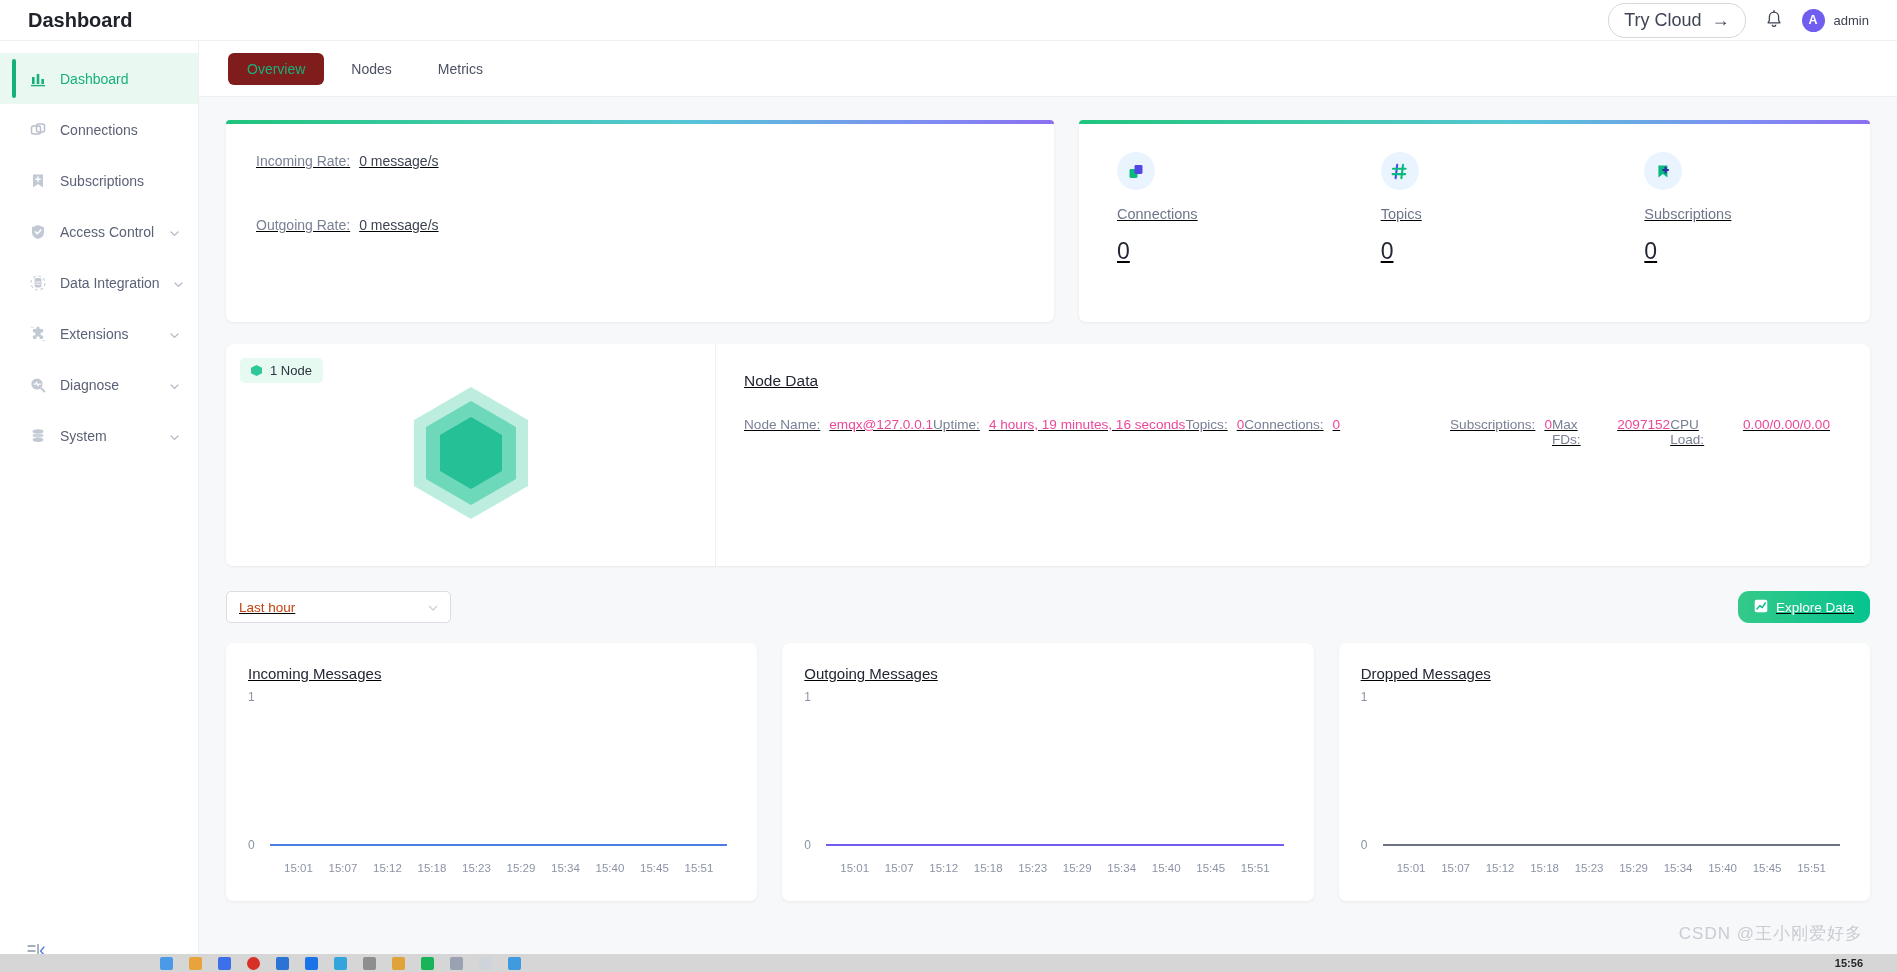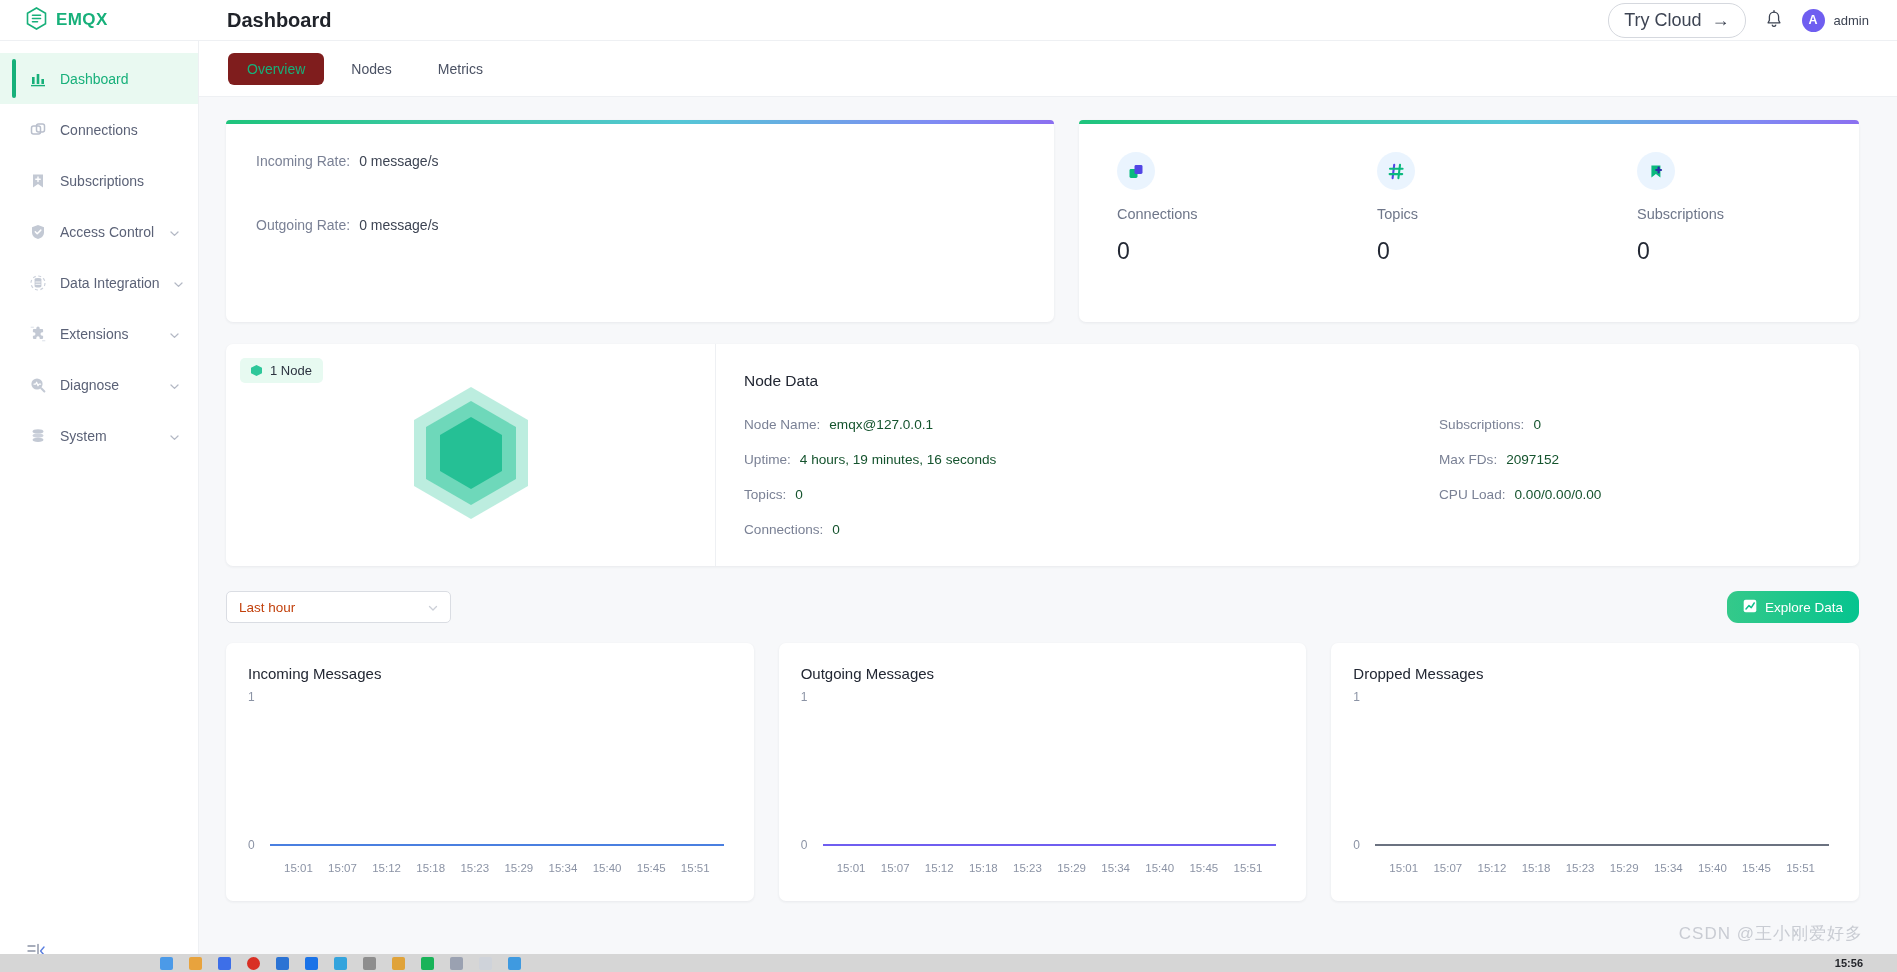--- a/index.html
+++ b/index.html
@@ -61,21 +61,21 @@
   }
 
   
   .main { flex: 1; min-width: 0; display: flex; flex-direction: column; background: #f7f8fa; overflow: hidden; }
   .tabs {
     height: 56px; flex: 0 0 56px; background: #fff; display: flex; align-items: center;
     padding-left: 29px; gap: 8px; border-bottom: 1px solid #eef0f3;
   }
   .tab { padding: 8px 19px; border-radius: 6px; font-size: 14px; color: #4a5163; cursor: pointer; }
   .tab.active { background: #7f1d1d; color: #17b07a; }
-  .content { flex: 1; padding: 23px 38px 0 27px; overflow: hidden; }
+  .content { flex: 1; padding: 23px 27px 0 27px; overflow: hidden; text-decoration: underline; }
 
   .row { display: flex; gap: 25px; }
   .card { background: #fff; border-radius: 7px; box-shadow: 0 1px 3px rgba(30,40,60,.07); position: relative; }
   .card.grad::before {
     content: ""; position: absolute; left: 0; right: 0; top: 0; height: 4px;
     border-radius: 7px 7px 0 0;
     background: linear-gradient(90deg, #1fc47c 0%, #3ec9a8 28%, #55c6d6 55%, #7f8cf3 85%, #8b6ff0 100%);
   }
 
   
@@ -100,25 +100,25 @@
   .node-left { flex: 0 0 490px; border-right: 1px solid #eef0f3; position: relative; }
   .node-badge {
     position: absolute; left: 14px; top: 14px; display: flex; align-items: center; gap: 8px;
     background: #e7faf1; border-radius: 5px; padding: 5px 11px; font-size: 13px; color: #2c3340;
   }
   .hexdot { width: 11px; height: 11px; background: #2ec79a; clip-path: polygon(50% 0,100% 25%,100% 75%,50% 100%,0 75%,0 25%); }
   .hexwrap { position: absolute; left: 50%; top: 50%; transform: translate(-50%,-50%); }
   .node-right { flex: 1; padding: 28px 40px 0 28px; }
   .node-title { font-size: 15.5px; color: #222733; margin-bottom: 27px; }
   .node-grid { display: flex; }
-  .node-col { flex: 1; display: flex; flex-direction: column; gap: 20px; }
+  .node-col { flex: 1; display: flex; flex-direction: row; }
   .node-col.right { flex: 0 0 380px; }
   .node-field { display: flex; gap: 9px; font-size: 13.6px; }
   .nf-label { color: #7a8195; }
-  .nf-val { color: #14532d; text-align: right; }
+  .nf-val { color: #ec4899; text-align: right; }
 
   
   .toolbar { margin-top: 25px; display: flex; align-items: center; }
   .select {
     width: 225px; height: 32px; border: 1px solid #dadde3; border-radius: 5px; background: #fff;
     display: flex; align-items: center; padding: 0 12px; font-size: 13.5px; color: #c2410c; cursor: pointer;
   }
   .select .chev { margin-left: auto; opacity: .5; }
   .explore-btn {
     margin-left: auto; height: 32px; display: flex; align-items: center; gap: 8px;
@@ -151,31 +151,20 @@
   }
   .tb-ico { width: 13px; height: 13px; border-radius: 2px; }
   .tb-clock { margin-left: auto; margin-right: 34px; font-size: 11px; color: #24262b; font-weight: bold; }
 </style>
 </head>
 <body>
 
 <div id="app">
 
   <div class="topbar">
-    <div class="brand">
-      <span>
-        <svg width="21" height="23" viewBox="0 0 21 23">
-          <path d="M10.5 1 19.5 6.2v10.6L10.5 22 1.5 16.8V6.2z" fill="none" stroke="#17b07a" stroke-width="1.6"></path>
-          <line x1="6.5" y1="8.2" x2="14.5" y2="8.2" stroke="#17b07a" stroke-width="1.6" stroke-linecap="round"></line>
-          <line x1="6.5" y1="11.5" x2="14.5" y2="11.5" stroke="#17b07a" stroke-width="1.6" stroke-linecap="round"></line>
-          <line x1="6.5" y1="14.8" x2="11.5" y2="14.8" stroke="#17b07a" stroke-width="1.6" stroke-linecap="round"></line>
-        </svg>
-      </span>
-      <span class="brand-name">EMQX</span>
-    </div>
     <div class="page-title">Dashboard</div>
     <div class="topbar-right">
       <div class="try-cloud">
         <span>Try Cloud</span>
         <span>→</span>
       </div>
       <span class="bell">
         <svg width="22" height="22" viewBox="0 0 22 22">
           <path d="M11 3.2a4.6 4.6 0 0 0-4.6 4.6v3.4l-1.3 2.6h11.8l-1.3-2.6V7.8A4.6 4.6 0 0 0 11 3.2z" fill="none" stroke="#3d4453" stroke-width="1.3" stroke-linejoin="round"></path>
           <path d="M9.3 16.2a1.8 1.8 0 0 0 3.4 0" fill="none" stroke="#3d4453" stroke-width="1.3" stroke-linecap="round"></path>

